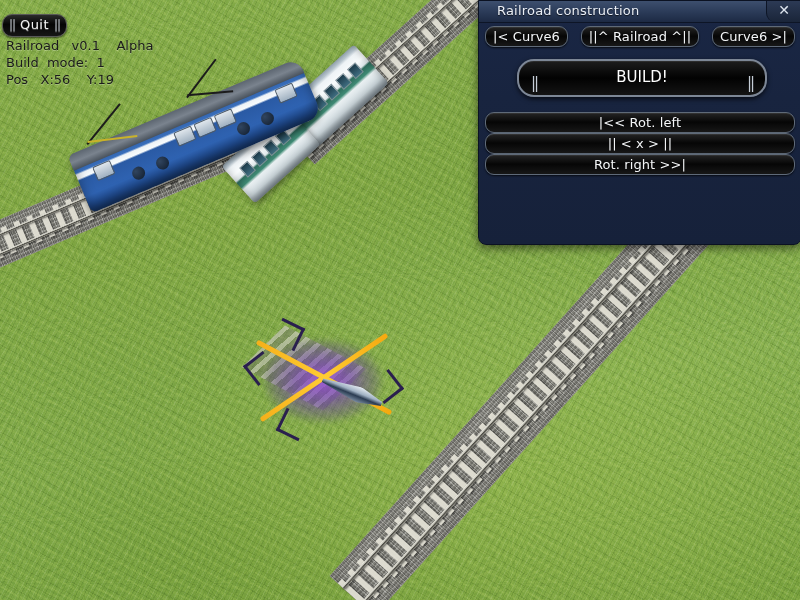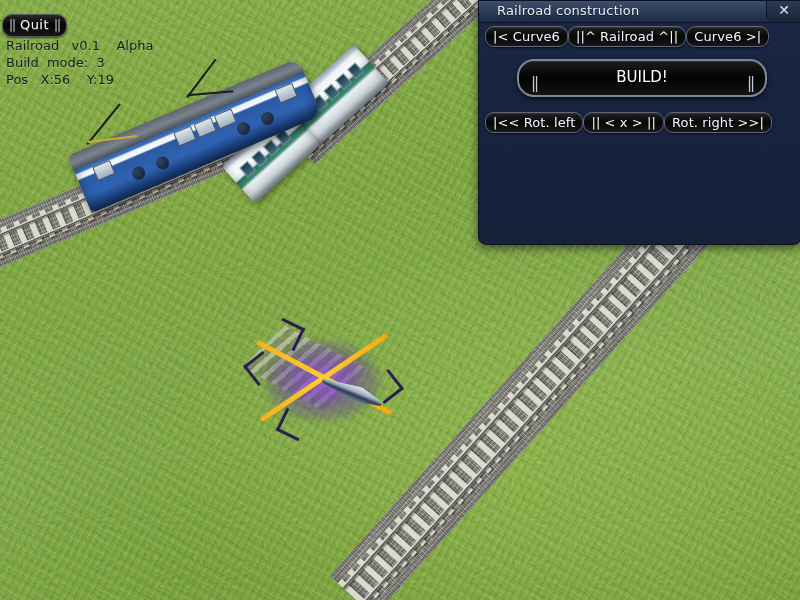--- a/index.html
+++ b/index.html
@@ -251,26 +251,26 @@
     text-align: center;
     color: #dfe6ef;
     font-size: 14px;
     font-weight: bold;
   }
 
   .btn-row {
     position: absolute;
     left: 0; width: 322px;
     display: flex;
-    justify-content: flex-start;
+    justify-content: space-between;
     padding: 0 6px;
     box-sizing: border-box;
   }
   #row-type { top: 25px; }
-  #row-rot  { top: 111px; }
+  #row-rot  { top: 111px; flex-direction: column; }
 
   .gbtn {
     box-sizing: border-box;
     height: 21px;
     line-height: 19px;
     padding: 0 7px;
     border-radius: 9px;
     background: linear-gradient(180deg, #242424 0%, #060606 48%, #171717 100%);
     border: 1px solid #5f6a78;
     color: #f4f6f8;
@@ -381,21 +381,21 @@
     <div class="brack" style="left:44px; top:100px; border-right:none; border-top:none; transform:rotate(26deg);"></div>
     <div class="brack" style="left:138px; top:62px; border-left:none; border-top:none; transform:rotate(-38deg);"></div>
     <div class="mark-arrow"></div>
   </div>
 
   <div id="hud">
     <div id="quit-button">
       <span class="grip">||</span><span class="qlabel">Quit</span><span class="grip">||</span>
     </div>
     <div class="hud-line">Railroad   v0.1    Alpha</div>
-    <div class="hud-line">Build  mode:  3</div>
+    <div class="hud-line">Build  mode:  1</div>
     <div class="hud-line">Pos   X:56    Y:19</div>
   </div>
 
   <div id="panel">
 
     <div id="panel-titlebar">
       <div id="panel-title">Railroad construction</div>
       <div id="panel-close">
         <span class="x">✕</span>
       </div>

